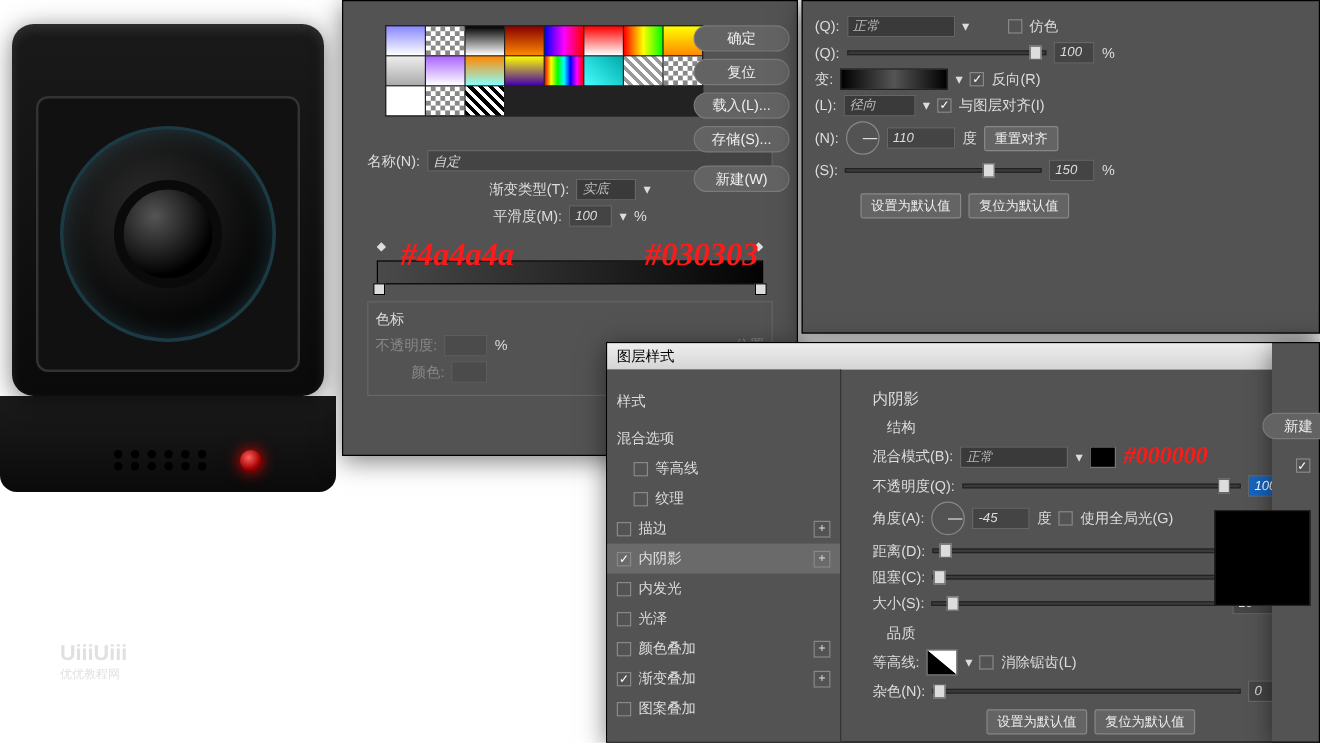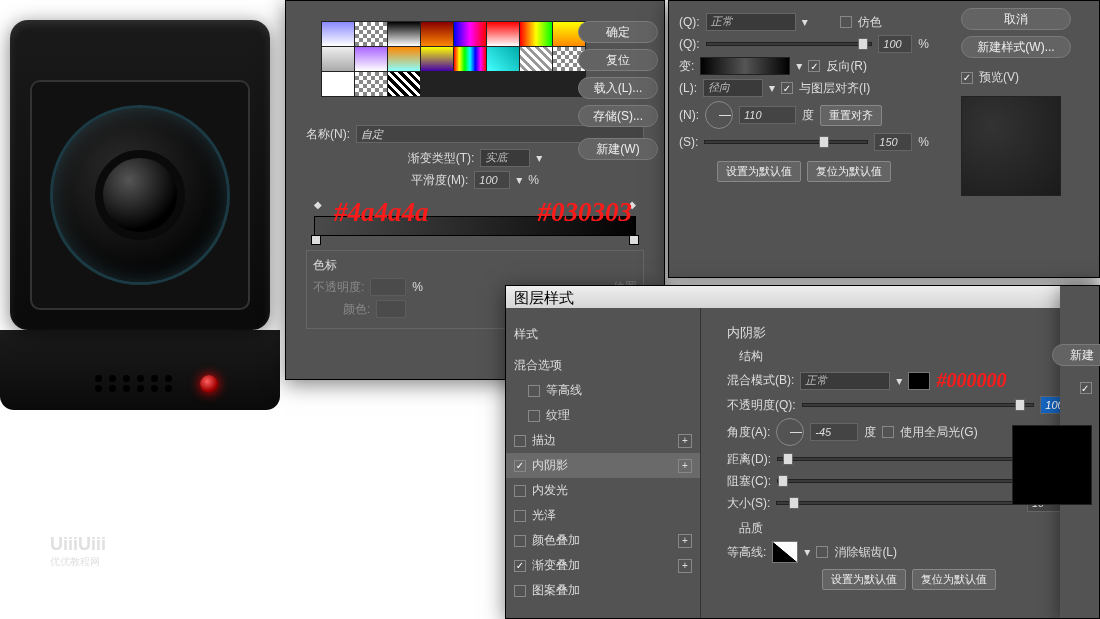--- a/index.html
+++ b/index.html
@@ -97,21 +97,21 @@
   position: absolute;
   background: #535353;
   border: 1px solid #000;
   box-shadow: 0 4px 20px rgba(0,0,0,0.5);
 }
 .titlebar {
   height: 22px;
   background: linear-gradient(#eee,#d5d5d5);
   color: #000;
   padding: 3px 8px;
-  font-size: 15px;
+  font-size: 12px;
 }
 
 .field-row {
   display: flex;
   align-items: center;
   gap: 6px;
   margin: 4px 0;
 }
 .lbl { font-size: 12px; color: #ddd; white-space: nowrap; }
 .input-box {
@@ -326,29 +326,20 @@
 
 <div style="position:absolute; left:578px; top:18px; width:88px">
   <div class="btn" style="width:80px; margin:3px 0">确定</div>
   <div class="btn" style="width:80px; margin:3px 0">复位</div>
   <div class="btn" style="width:80px; margin:3px 0">载入(L)...</div>
   <div class="btn" style="width:80px; margin:3px 0">存储(S)...</div>
   <div class="btn" style="width:80px; margin:8px 0 0">新建(W)</div>
 </div>
 
 <div class="panel" style="left:668px; top:0; width:432px; height:278px; padding:8px 10px">
-  <div style="position:absolute; right:18px; top:4px; width:120px">
-    <div class="btn" style="width:110px; margin:3px 0">取消</div>
-    <div class="btn" style="width:110px; margin:3px 0">新建样式(W)...</div>
-    <div class="field-row" style="margin-top:8px">
-      <span class="chk checked"></span>
-      <span class="lbl">预览(V)</span>
-    </div>
-    <div class="preview-box" style="margin-top:10px"></div>
-  </div>
 
   <div style="width:250px">
     <div class="field-row">
       <span class="lbl">(Q):</span>
       <span class="input-box sel-input" style="width:90px">正常</span>
       <span>▾</span>
       <span style="width:20px"></span>
       <span class="chk"></span>
       <span class="lbl">仿色</span>
     </div>
@@ -506,20 +497,28 @@
       </div>
 
       <div class="lbl" style="margin:8px 0 2px 12px">品质</div>
       <div class="field-row">
         <span class="lbl">等高线:</span>
         <span style="width:26px;height:22px;background:linear-gradient(to top right,#000 49%,#fff 51%);border:1px solid #777"></span>
         <span>▾</span>
         <span class="chk"></span>
         <span class="lbl">消除锯齿(L)</span>
       </div>
+      <div class="field-row">
+        <span class="lbl">杂色(N):</span>
+        <div class="slider-track">
+            <div class="slider-thumb" style="left:0%"></div>
+          </div>
+        <input class="input-box" style="width: 34px;" value="0">
+        <span class="lbl">%</span>
+      </div>
       <div class="field-row" style="margin-top:6px; justify-content:center">
         <span class="btn-flat">设置为默认值</span>
         <span class="btn-flat">复位为默认值</span>
       </div>
     </div>
   </div>
 </div>
 
 <div class="panel" style="left:1060px; top:285px; width:40px; height:334px; padding:8px 2px; border-left:none">
   <div class="btn" style="width:60px; margin:50px 0 0 -30px; transform:translateX(20px)">新建</div>

